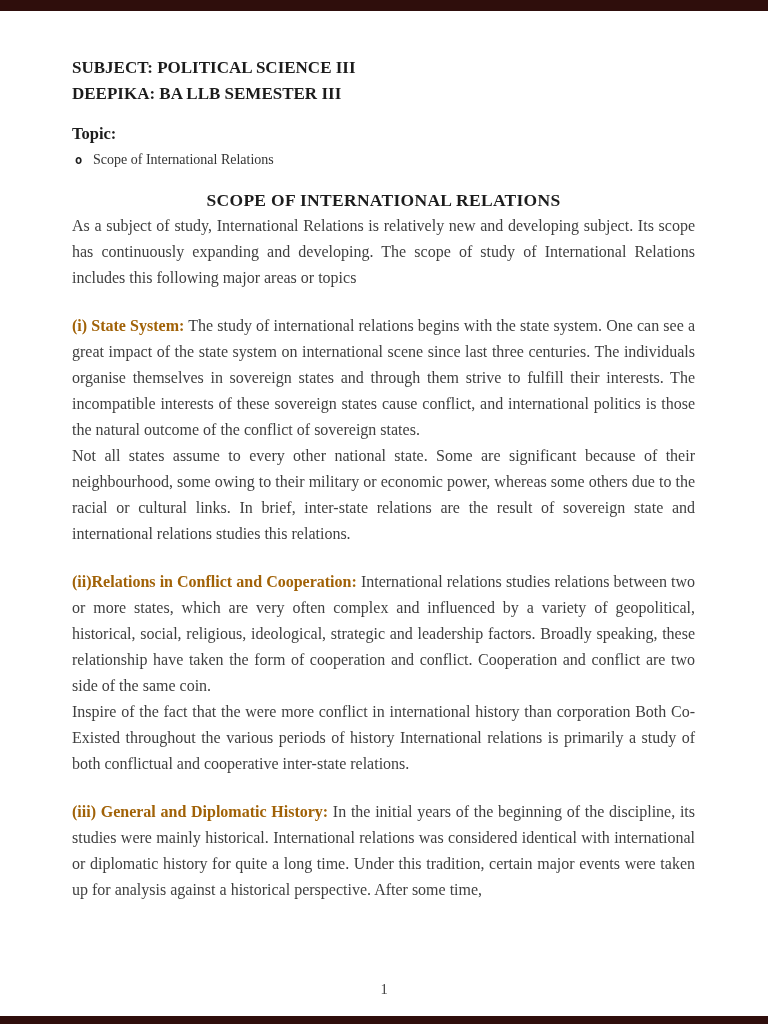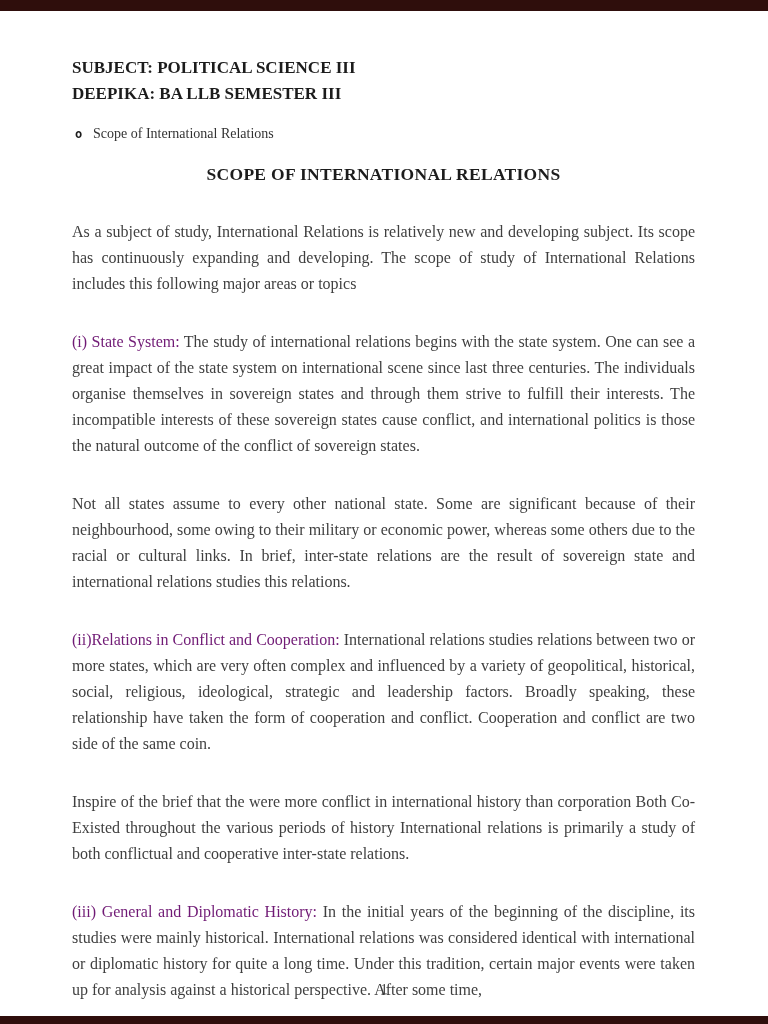--- a/index.html
+++ b/index.html
@@ -69,26 +69,25 @@
     font-size: 17.5px;
     line-height: 26px;
     letter-spacing: 0.3px;
     color: #1c1c1c;
   }
   .para {
     font-size: 16px;
     line-height: 26px;
     color: #3f3f3f;
     text-align: justify;
-    margin-top: 32px;
   }
   .section { margin-top: 22px; }
   .lead {
-    font-weight: normal;
-    color: #701a75;
+    font-weight: bold;
+    color: #a16207;
   }
   .page-number {
     position: absolute;
     bottom: 26px;
     left: 0;
     width: 100%;
     text-align: center;
     font-size: 14.5px;
     color: #3f3f3f;
   }
@@ -101,38 +100,39 @@
   <div class="edge-bar top" style="background-color: rgb(47, 14, 12);"></div>
 
   <div class="content">
 
     <div class="hdr">
       <div>SUBJECT: POLITICAL SCIENCE III</div>
       <div>DEEPIKA: BA LLB SEMESTER III</div>
     </div>
 
     <div class="topic">
+      <div class="topic-label">Topic:</div>
       <div class="topic-item">
           <span class="bullet-marker">o</span>
           <span>Scope of International Relations</span>
         </div>
     </div>
 
     <div class="title">SCOPE OF INTERNATIONAL RELATIONS</div>
 
     <p class="para">As a subject of study, International Relations is relatively new and developing subject. Its scope has continuously expanding and developing. The scope of study of International Relations includes this following major areas or topics</p>
 
     <div class="section">
       <p class="para"><span class="lead">(i) State System:</span><span> The study of international relations begins with the state system. One can see a great impact of the state system on international scene since last three centuries. The individuals organise themselves in sovereign states and through them strive to fulfill their interests. The incompatible interests of these sovereign states cause conflict, and international politics is those the natural outcome of the conflict of sovereign states.</span></p>
       <p class="para">Not all states assume to every other national state. Some are significant because of their neighbourhood, some owing to their military or economic power, whereas some others due to the racial or cultural links. In brief, inter-state relations are the result of sovereign state and international relations studies this relations.</p>
     </div>
 
     <div class="section">
       <p class="para"><span class="lead">(ii)Relations in Conflict and Cooperation:</span><span> International relations studies relations between two or more states, which are very often complex and influenced by a variety of geopolitical, historical, social, religious, ideological, strategic and leadership factors. Broadly speaking, these relationship have taken the form of cooperation and conflict. Cooperation and conflict are two side of the same coin.</span></p>
-      <p class="para">Inspire of the brief that the were more conflict in international history than corporation Both Co-Existed throughout the various periods of history International relations is primarily a study of both conflictual and cooperative inter-state relations.</p>
+      <p class="para">Inspire of the fact that the were more conflict in international history than corporation Both Co-Existed throughout the various periods of history International relations is primarily a study of both conflictual and cooperative inter-state relations.</p>
     </div>
 
     <div class="section">
       <p class="para"><span class="lead">(iii) General and Diplomatic History:</span><span> In the initial years of the beginning of the discipline, its studies were mainly historical. International relations was considered identical with international or diplomatic history for quite a long time. Under this tradition, certain major events were taken up for analysis against a historical perspective. After some time,</span></p>
     </div>
 
   </div>
 
   <div class="page-number">1</div>
 

